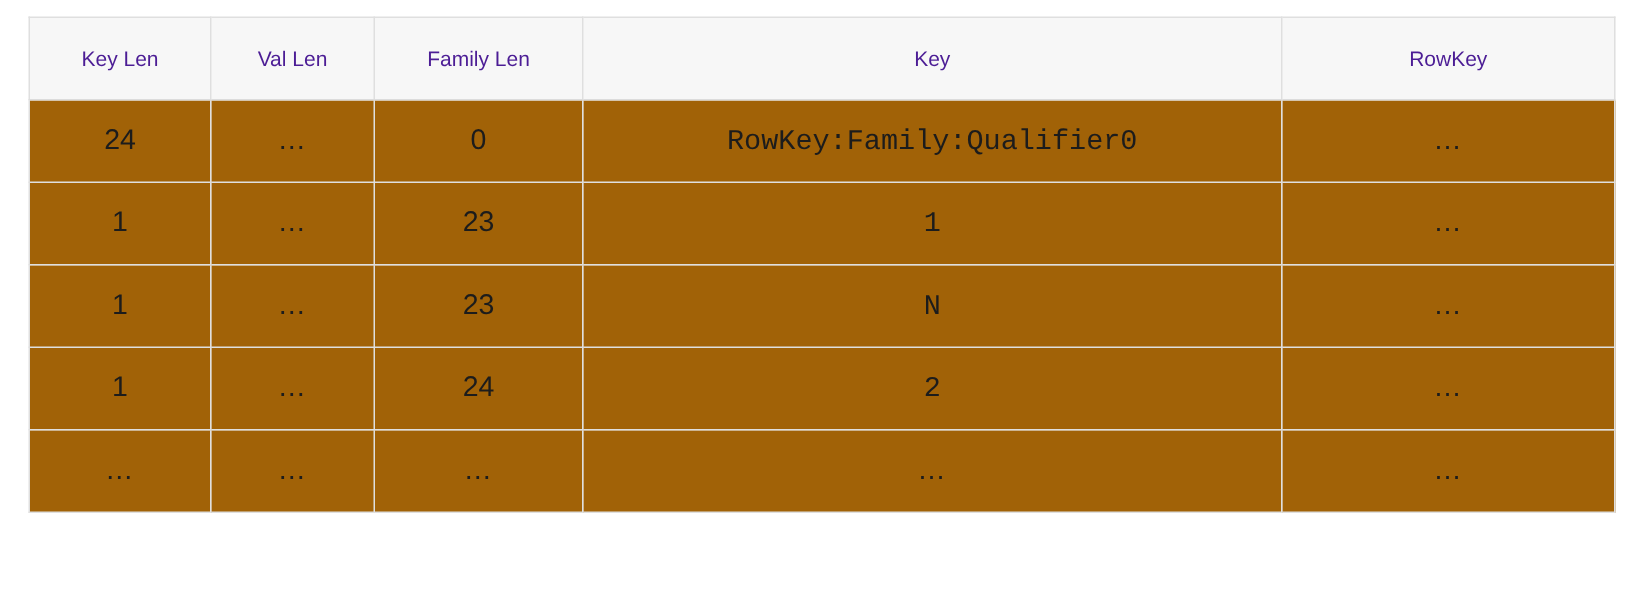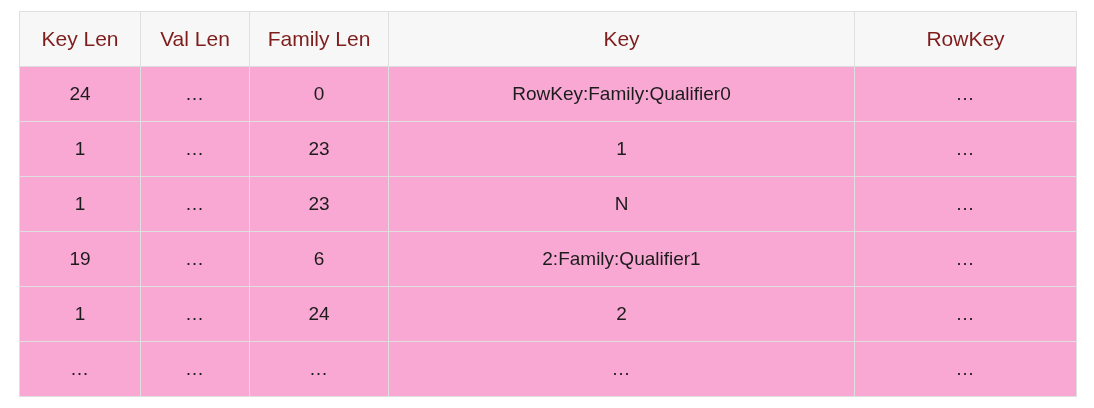--- a/index.html
+++ b/index.html
@@ -34,40 +34,40 @@
     text-align: center;
     vertical-align: middle;
     padding: 0;
     height: 54px;
     color: #1c1c1c;
     font-weight: normal;
   }
 
   table.kv-table thead th {
     background: #f7f7f7;
-    font-size: 21px;
-    color: #7f1d1d;
+    font-size: 14px;
+    color: #4c1d95;
     border-bottom-color: #dcdcdc;
   }
 
   table.kv-table tbody td {
-    background: #f9a8d4;
+    background: #a16207;
     font-size: 19px;
   }
 
   
   col.c-keylen    { width: 121px; }
   col.c-vallen    { width: 109px; }
   col.c-prefixlen { width: 139px; }
   col.c-key       { width: 466px; }
   col.c-value     { width: 222px; }
 
   
   td.mono {
-    font-family: Liberation Sans, sans-serif;
+    font-family: Liberation Mono, monospace;
     font-size: 18px;
     letter-spacing: 0px;
   }
 
   .ellipsis {
     font-family: "Liberation Sans", sans-serif;
     font-size: 19px;
     letter-spacing: 1px;
   }
 </style>
@@ -108,27 +108,20 @@
           <td class="ellipsis">…</td>
         </tr>
         <tr>
           <td>1</td>
           <td class="ellipsis">…</td>
           <td>23</td>
           <td class="mono">N</td>
           <td class="ellipsis">…</td>
         </tr>
         <tr>
-          <td>19</td>
-          <td class="ellipsis">…</td>
-          <td>6</td>
-          <td class="mono">2:Family:Qualifier1</td>
-          <td class="ellipsis">…</td>
-        </tr>
-        <tr>
           <td>1</td>
           <td class="ellipsis">…</td>
           <td>24</td>
           <td class="mono">2</td>
           <td class="ellipsis">…</td>
         </tr>
         <tr>
           <td class="ellipsis">…</td>
           <td class="ellipsis">…</td>
           <td class="ellipsis">…</td>

